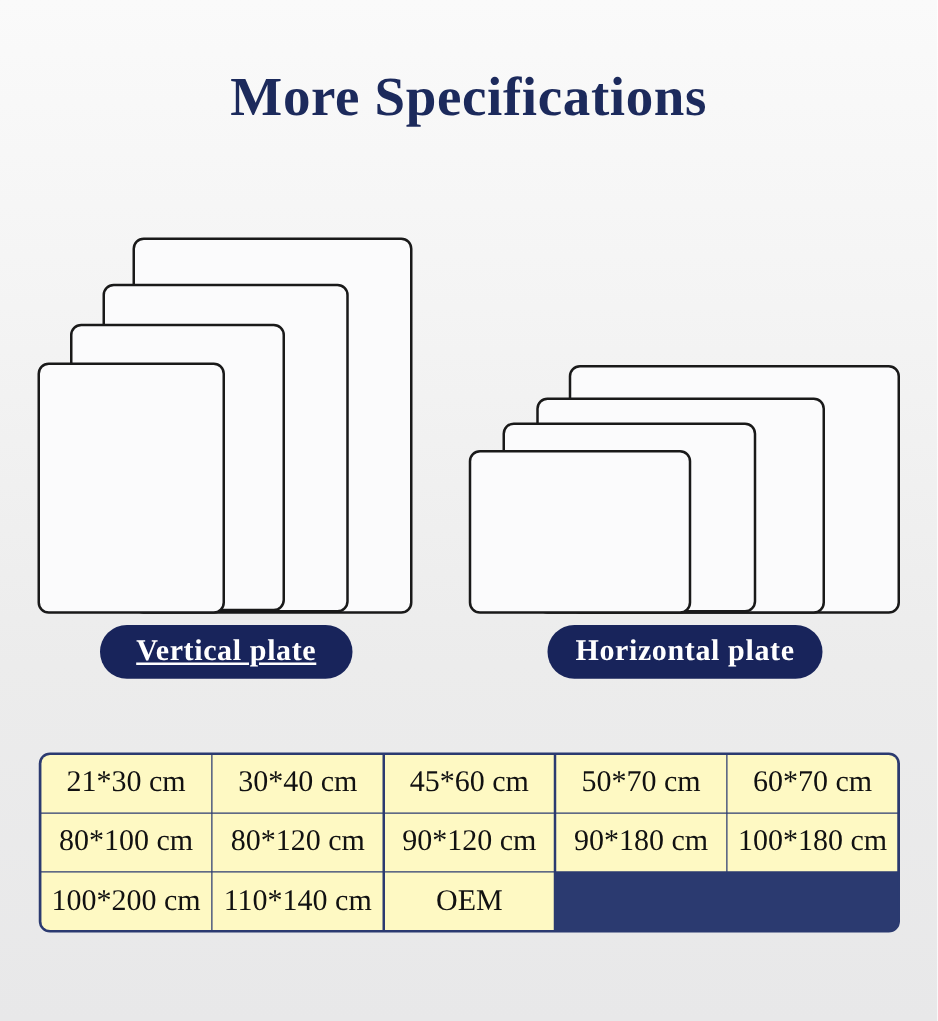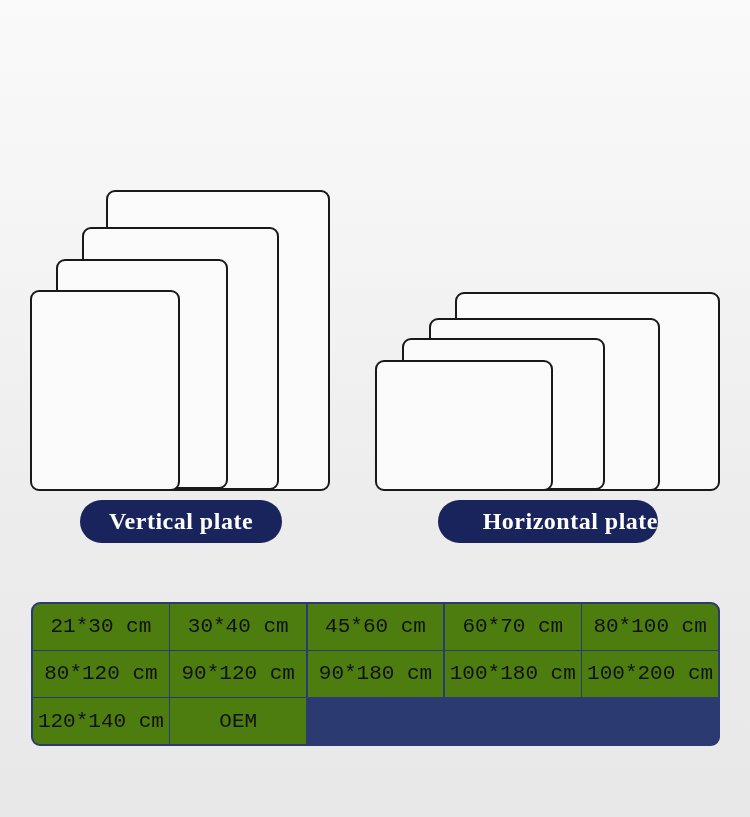--- a/index.html
+++ b/index.html
@@ -52,55 +52,56 @@
     background: #18245b;
     color: #ffffff;
     display: flex;
     align-items: center;
     justify-content: center;
     font-size: 24px;
     font-weight: bold;
     letter-spacing: 0.5px;
     z-index: 5;
   }
-  .pill-vertical   { left:  80px; width: 202px; }
-  .pill-horizontal { left: 438px; width: 220px; justify-content: flex-end; }
+  .pill-vertical   { left:  80px; width: 202px; text-decoration: underline; }
+  .pill-horizontal { left: 438px; width: 220px; }
 
   
   .size-table {
     position: absolute;
     left: 31px; top: 602px;
     width: 689px; height: 144px;
     box-sizing: border-box;
     border: 2px solid #2b3a70;
     border-radius: 9px;
     background: #2b3a70;
     overflow: hidden;
     display: grid;
     grid-template-columns: repeat(5, 1fr);
     grid-template-rows: repeat(3, 1fr);
     gap: 1.5px;
     z-index: 5;
   }
   .size-cell {
-    background: #4d7c0f;
+    background: #fef9c3;
     display: flex;
     align-items: center;
     justify-content: center;
-    font-family: Liberation Mono, monospace;
-    font-size: 21px;
+    font-family: Liberation Serif, serif;
+    font-size: 24px;
     color: #111111;
     white-space: nowrap;
   }
 </style>
 </head>
 <body>
 
 <div class="stage">
 
+  <div class="title">More Specifications</div>
 
   <div>
     <div class="plate v1"></div>
     <div class="plate v2"></div>
     <div class="plate v3"></div>
     <div class="plate v4"></div>
   </div>
 
   <div>
     <div class="plate h1"></div>
@@ -113,24 +114,25 @@
     <span>Vertical plate</span>
   </div>
   <div class="pill pill-horizontal">
     <span>Horizontal plate</span>
   </div>
 
   <div class="size-table">
     <div class="size-cell">21*30 cm</div>
     <div class="size-cell">30*40 cm</div>
     <div class="size-cell">45*60 cm</div>
+    <div class="size-cell">50*70 cm</div>
     <div class="size-cell">60*70 cm</div>
     <div class="size-cell">80*100 cm</div>
     <div class="size-cell">80*120 cm</div>
     <div class="size-cell">90*120 cm</div>
     <div class="size-cell">90*180 cm</div>
     <div class="size-cell">100*180 cm</div>
     <div class="size-cell">100*200 cm</div>
-    <div class="size-cell">120*140 cm</div>
+    <div class="size-cell">110*140 cm</div>
     <div class="size-cell">OEM</div>
   </div>
 
 </div>
 
 </body></html>

